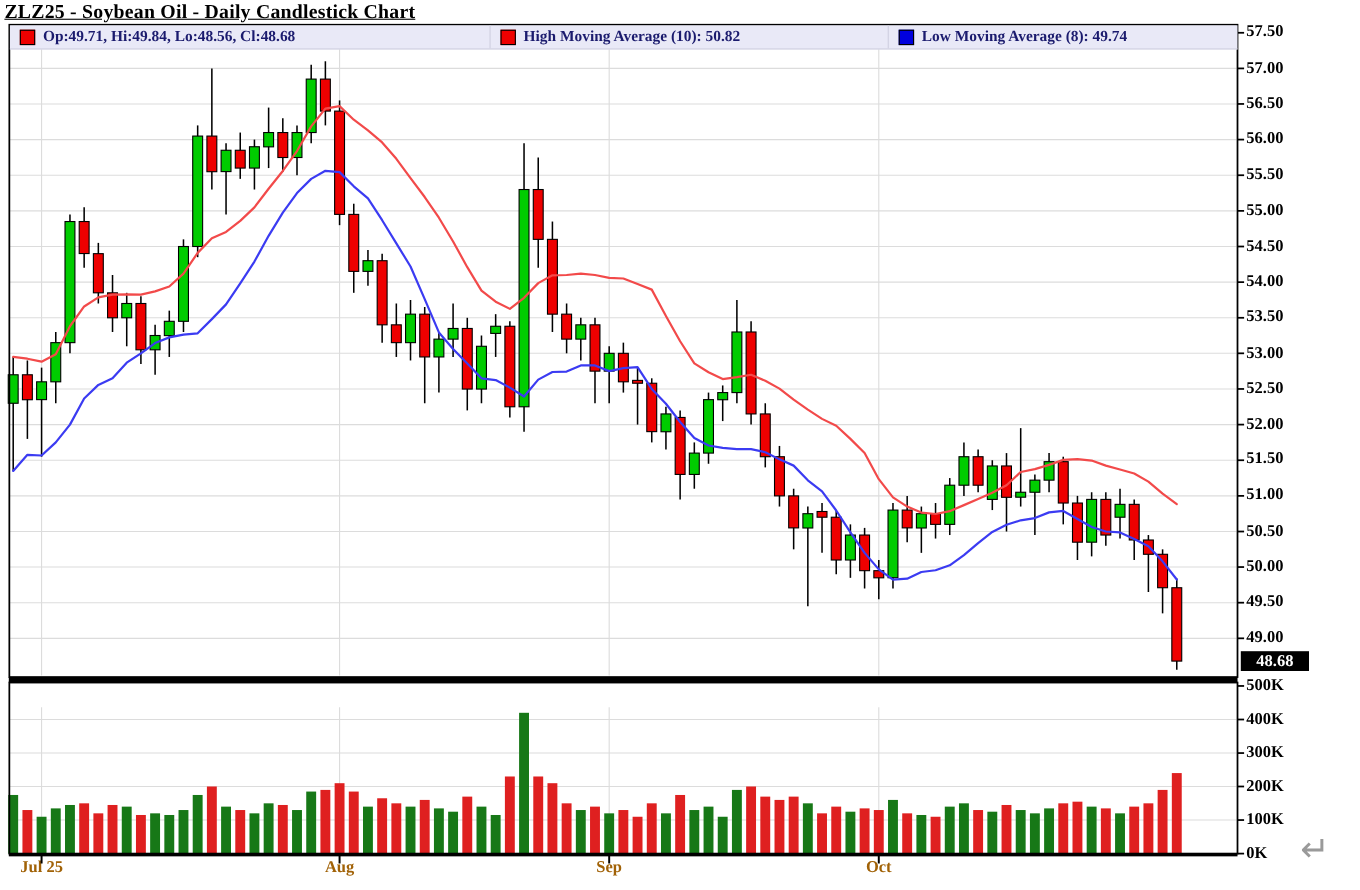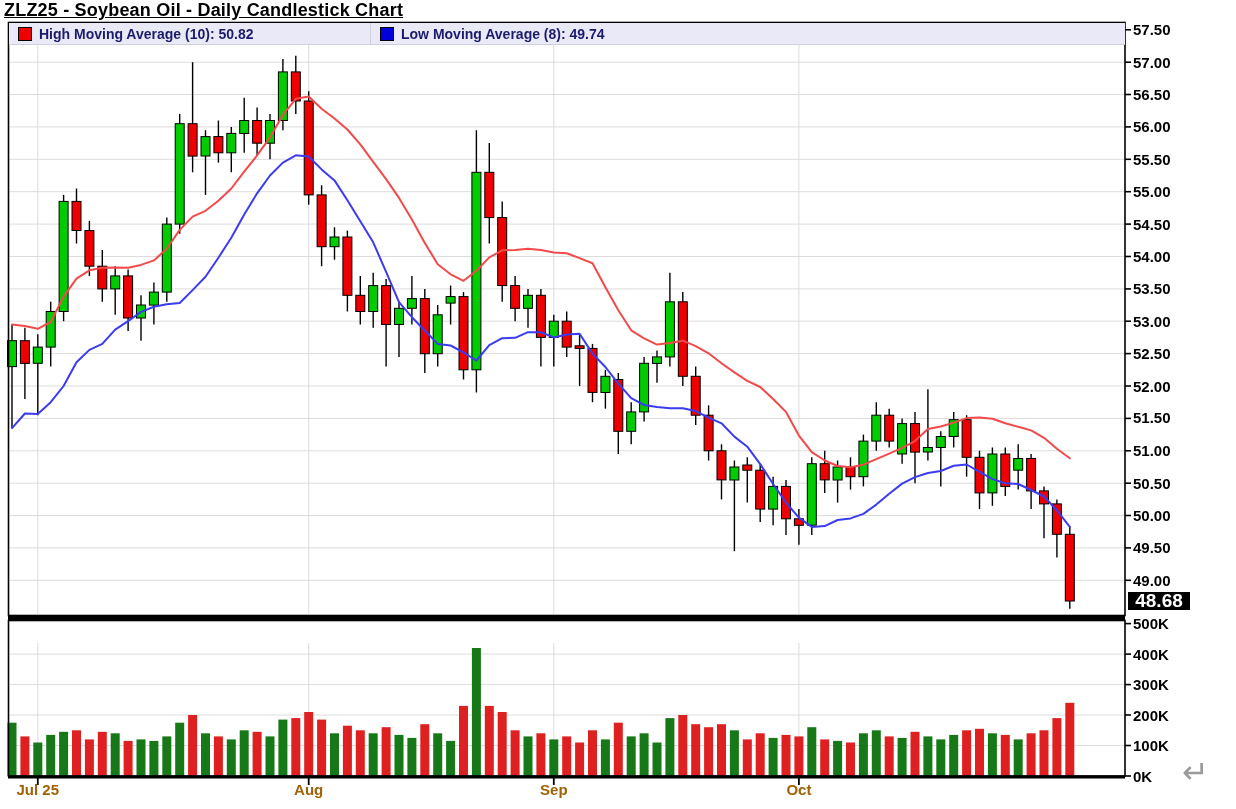--- a/index.html
+++ b/index.html
@@ -1,36 +1,36 @@
 <!DOCTYPE html>
 <html><head>
 <meta charset="utf-8">
 <style>
   html,body{margin:0;padding:0;background:#fff;}
   .page{position:relative;width:1236px;height:809px;background:#ffffff;overflow:hidden;
-        font-family:Liberation Sans, sans-serif;}
+        font-family:Liberation Serif, serif;}
   .title{position:absolute;left:4px;top:0px;font-size:18px;font-weight:bold;color:#000;
          text-decoration:underline;letter-spacing:0.2px;white-space:nowrap;}
   svg.chart{position:absolute;left:0;top:0;z-index:1;}
   .legendbar{position:absolute;left:9px;width:1116px;height:21px;background:#E9E9F7;
              border-bottom:1px solid #cfcfe0;display:flex;align-items:center;z-index:2;
              font-size:14px;font-weight:bold;color:#1B1B6E;white-space:nowrap;}
   .legendbar.price{top:23px;}
   .legendbar.vol{top:622px;}
   .lcell{display:flex;align-items:center;height:100%;padding-left:9px;box-sizing:border-box;}
   .lcell.c1{width:437px;border-right:1px solid #cfcfe0;}
   .lcell.c2{width:362px;border-right:1px solid #cfcfe0;}
   .lcell.c3{flex:1;}
   .swatch{display:inline-block;width:12px;height:12px;border:1px solid #000;margin-right:7px;flex:0 0 auto;}
   .axislabel{position:absolute;left:1133px;font-size:15px;font-weight:bold;color:#000;
              white-space:nowrap;line-height:17px;}
   .xlabel{position:absolute;top:781px;font-size:15px;font-weight:bold;color:#a16207;
           transform:translateX(-50%);white-space:nowrap;}
   .lastprice{position:absolute;left:1128px;width:62px;height:18px;background:#000;color:#fff;
-             font-size:19px;font-weight:bold;text-align:center;line-height:18px;z-index:3;}
+             font-size:15px;font-weight:bold;text-align:center;line-height:18px;z-index:3;}
   .retglyph{position:absolute;left:1182px;top:753px;font-size:32px;color:#9a9a9a;z-index:2;}
 </style>
 </head>
 <body>
 
 <div class="page">
 
   <div class="title">ZLZ25 - Soybean Oil - Daily Candlestick Chart</div>
 
   <svg class="chart" width="1236" height="809" viewBox="0 0 1236 809">
@@ -357,20 +357,24 @@
         <line x1="1125" y1="745.5" x2="1131" y2="745.5" stroke="#000" stroke-width="1.6"></line>
         <line x1="1125" y1="776.0" x2="1131" y2="776.0" stroke="#000" stroke-width="1.6"></line>
         <line x1="37.8" y1="778" x2="37.8" y2="785" stroke="#000" stroke-width="1.8"></line>
         <line x1="308.7" y1="778" x2="308.7" y2="785" stroke="#000" stroke-width="1.8"></line>
         <line x1="553.8" y1="778" x2="553.8" y2="785" stroke="#000" stroke-width="1.8"></line>
         <line x1="798.9" y1="778" x2="798.9" y2="785" stroke="#000" stroke-width="1.8"></line>
       </g>
     </svg>
 
   <div class="legendbar price">
+    <div class="lcell c1">
+      <span class="swatch" style="background: rgb(238, 0, 0);"></span>
+      <span>Op:49.71, Hi:49.84, Lo:48.56, Cl:48.68</span>
+    </div>
     <div class="lcell c2">
       <span class="swatch" style="background: rgb(238, 0, 0);"></span>
       <span>High Moving Average (10): 50.82</span>
     </div>
     <div class="lcell c3">
       <span class="swatch" style="background: rgb(0, 0, 221);"></span>
       <span>Low Moving Average (8): 49.74</span>
     </div>
   </div>
 

